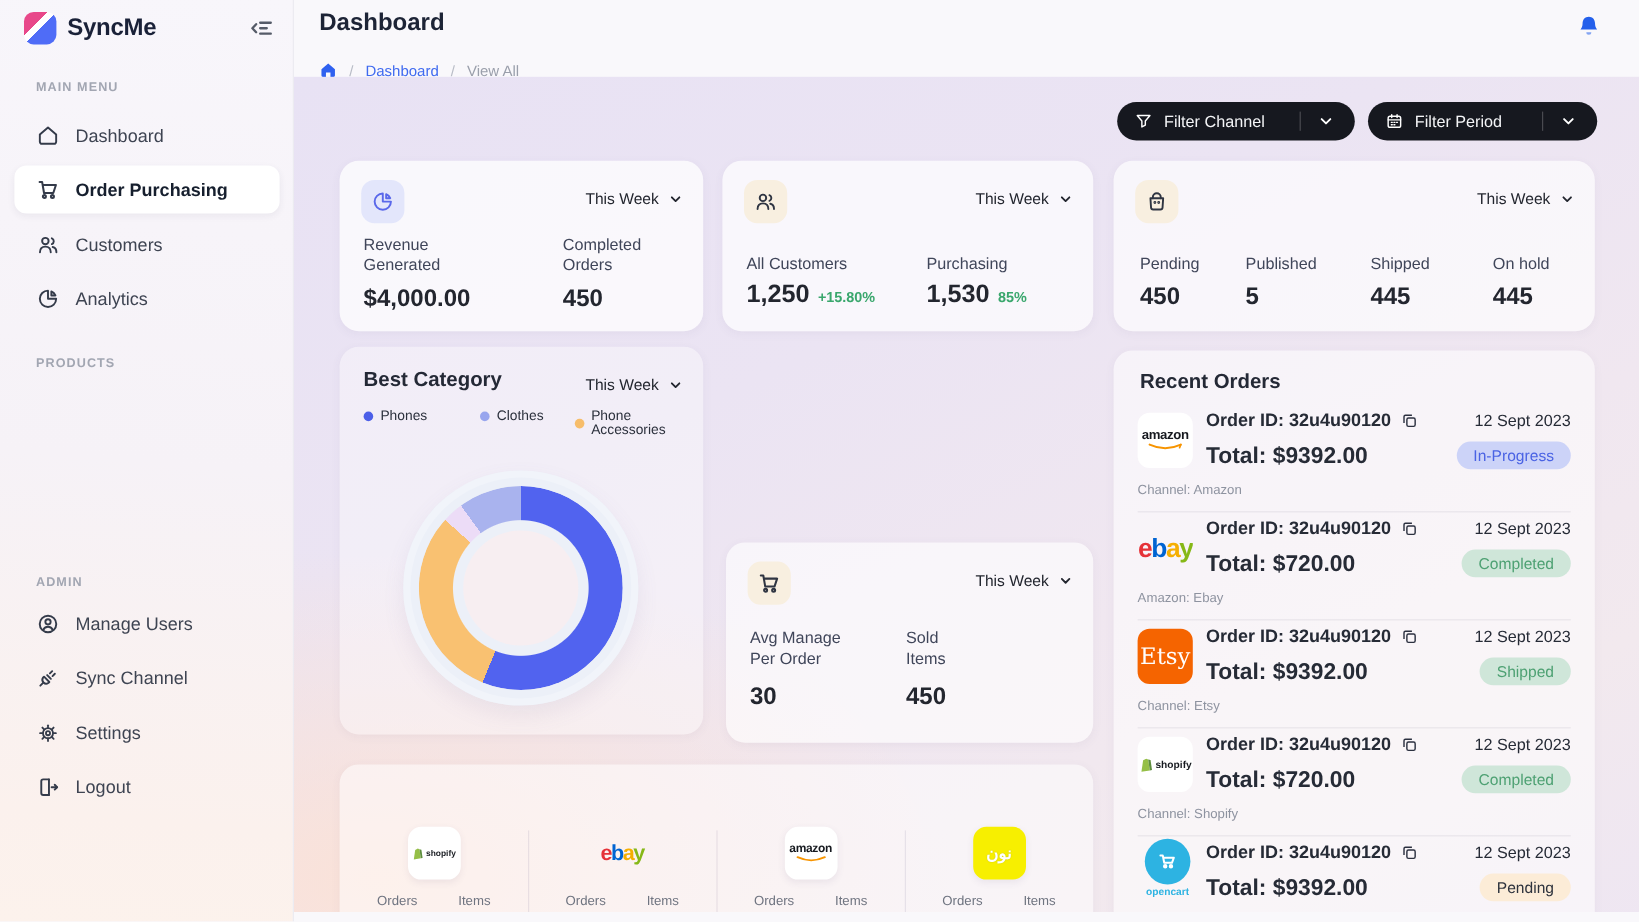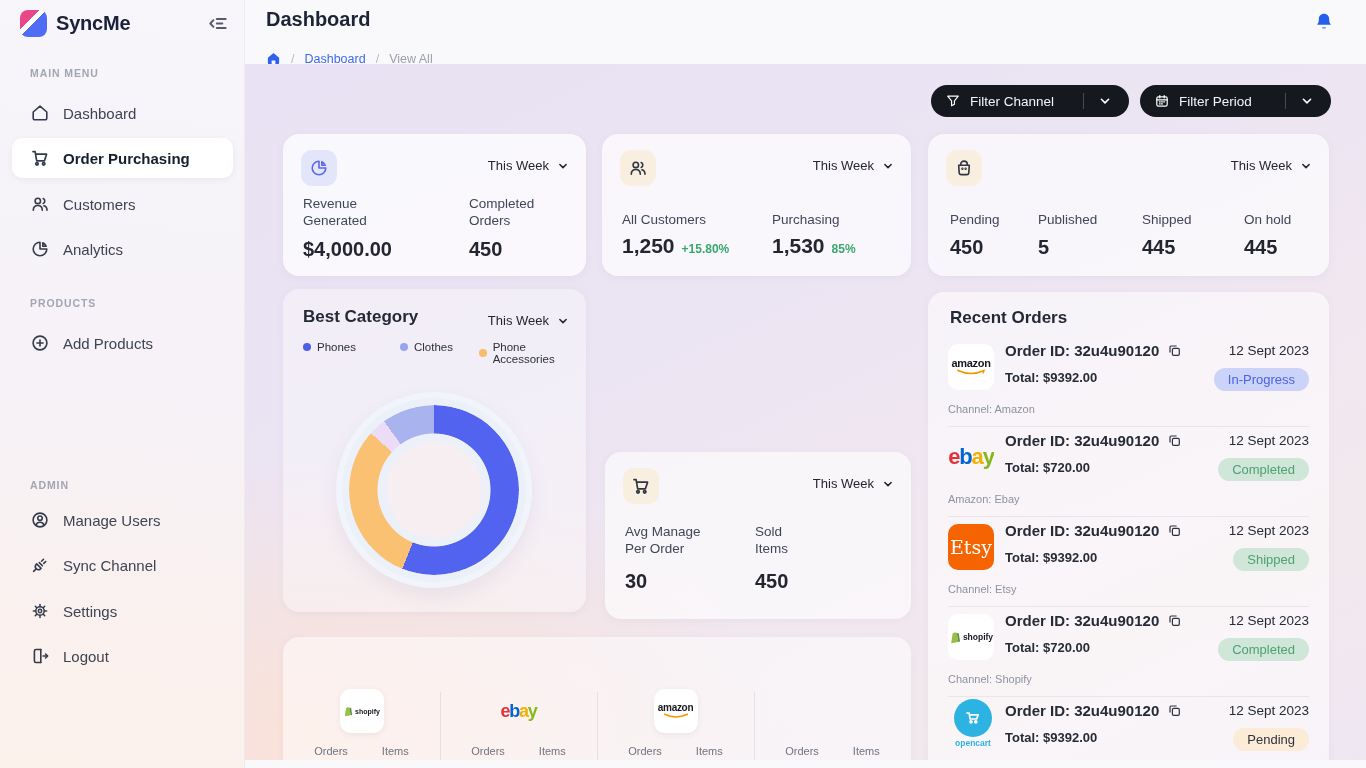--- a/index.html
+++ b/index.html
@@ -83,21 +83,21 @@
   mask: radial-gradient(closest-side, transparent 66%, #000 67%);
   filter: drop-shadow(0 4px 6px rgba(90,90,140,0.18));
 }
 .donut-hole { position: absolute; left: 103px; top: 153px; width: 96px; height: 96px; border-radius: 50%; background: #f7eef1; }
 
 
 .order-row { position: absolute; left: 0; width: 100%; height: 90px; }
 .logo-sq { position: absolute; left: 20px; top: 2px; width: 46px; height: 46px; border-radius: 10px; background: #fff; display: flex; align-items: center; justify-content: center; overflow: hidden; }
 .oid-line { position: absolute; left: 77px; top: 0; display: flex; align-items: center; gap: 8px; font-size: 15px; font-weight: 600; color: #262b36; }
 .copy-ic { display: flex; color: #2c3count140; color: #2c3140; cursor: pointer; }
-.total-line { position: absolute; left: 77px; top: 28px; font-size: 13px; font-weight: 700; color: #262b36; }
+.total-line { position: absolute; left: 77px; top: 28px; font-size: 19px; font-weight: 700; color: #262b36; }
 .ord-date { position: absolute; right: 20px; top: 1px; font-size: 13.5px; color: #262b36; }
 .badge { position: absolute; right: 20px; top: 26px; height: 23px; border-radius: 12px; padding: 0 14px; display: flex; align-items: center; font-size: 13px; font-weight: 500; }
 .badge.inprogress { background: #ccd3f8; color: #4a63e4; }
 .badge.completed { background: #cfe6d9; color: #4ea173; }
 .badge.shipped { background: #cfe6d9; color: #4ea173; }
 .badge.pending { background: #fcecd7; color: #2e333d; }
 .channel-line { position: absolute; left: 20px; top: 61px; font-size: 11px; color: #8e93a0; }
 .row-div { position: absolute; left: 20px; top: 84px; width: calc(100% - 40px); height: 1px; background: rgba(30,30,60,0.07); }
 
 
@@ -178,30 +178,20 @@
       <svg width="20" height="20" viewBox="0 0 20 20" fill="none" stroke="currentColor" stroke-width="1.6" stroke-linejoin="round">
           <path d="M16.8 10 A6.8 6.8 0 1 1 10 3.2 V10 Z"></path>
           <path d="M12.8 3.8 A6.6 6.6 0 0 1 16.2 7.2 H12.8 Z"></path>
         </svg>
     </span>
     <span>Analytics</span>
   </div>
 
   <div class="section-label" style="top:297px">PRODUCTS</div>
 
-  <div class="nav-item" style="top:323px">
-    <span class="nv-icon">
-      <svg width="20" height="20" viewBox="0 0 20 20" fill="none" stroke="currentColor" stroke-width="1.6" stroke-linecap="round">
-          <circle cx="10" cy="10" r="6.9"></circle>
-          <path d="M10 7 V13"></path>
-          <path d="M7 10 H13"></path>
-        </svg>
-    </span>
-    <span>Add Products</span>
-  </div>
 
 
 
   <div class="section-label" style="top:479px">ADMIN</div>
 
   <div class="nav-item" style="top:500px">
     <span class="nv-icon">
       <svg width="20" height="20" viewBox="0 0 20 20" fill="none" stroke="currentColor" stroke-width="1.6" stroke-linecap="round">
           <circle cx="10" cy="10" r="6.9"></circle>
           <circle cx="10" cy="8.2" r="2.2"></circle>
@@ -599,19 +589,24 @@
         </div>
       </div>
     </div>
     <div class="chan-labels" style="left:314px">
       <span>Orders</span>
       <span>Items</span>
     </div>
 
     <div class="chan-div" style="left:471px"></div>
 
+    <div class="chan-col" style="left:471px">
+      <div class="chan-logo noon-sq">
+          <span class="nw">نون</span>
+        </div>
+    </div>
     <div class="chan-labels" style="left:471px">
       <span>Orders</span>
       <span>Items</span>
     </div>
   </div>
 
 </div>
 
 </body></html>

